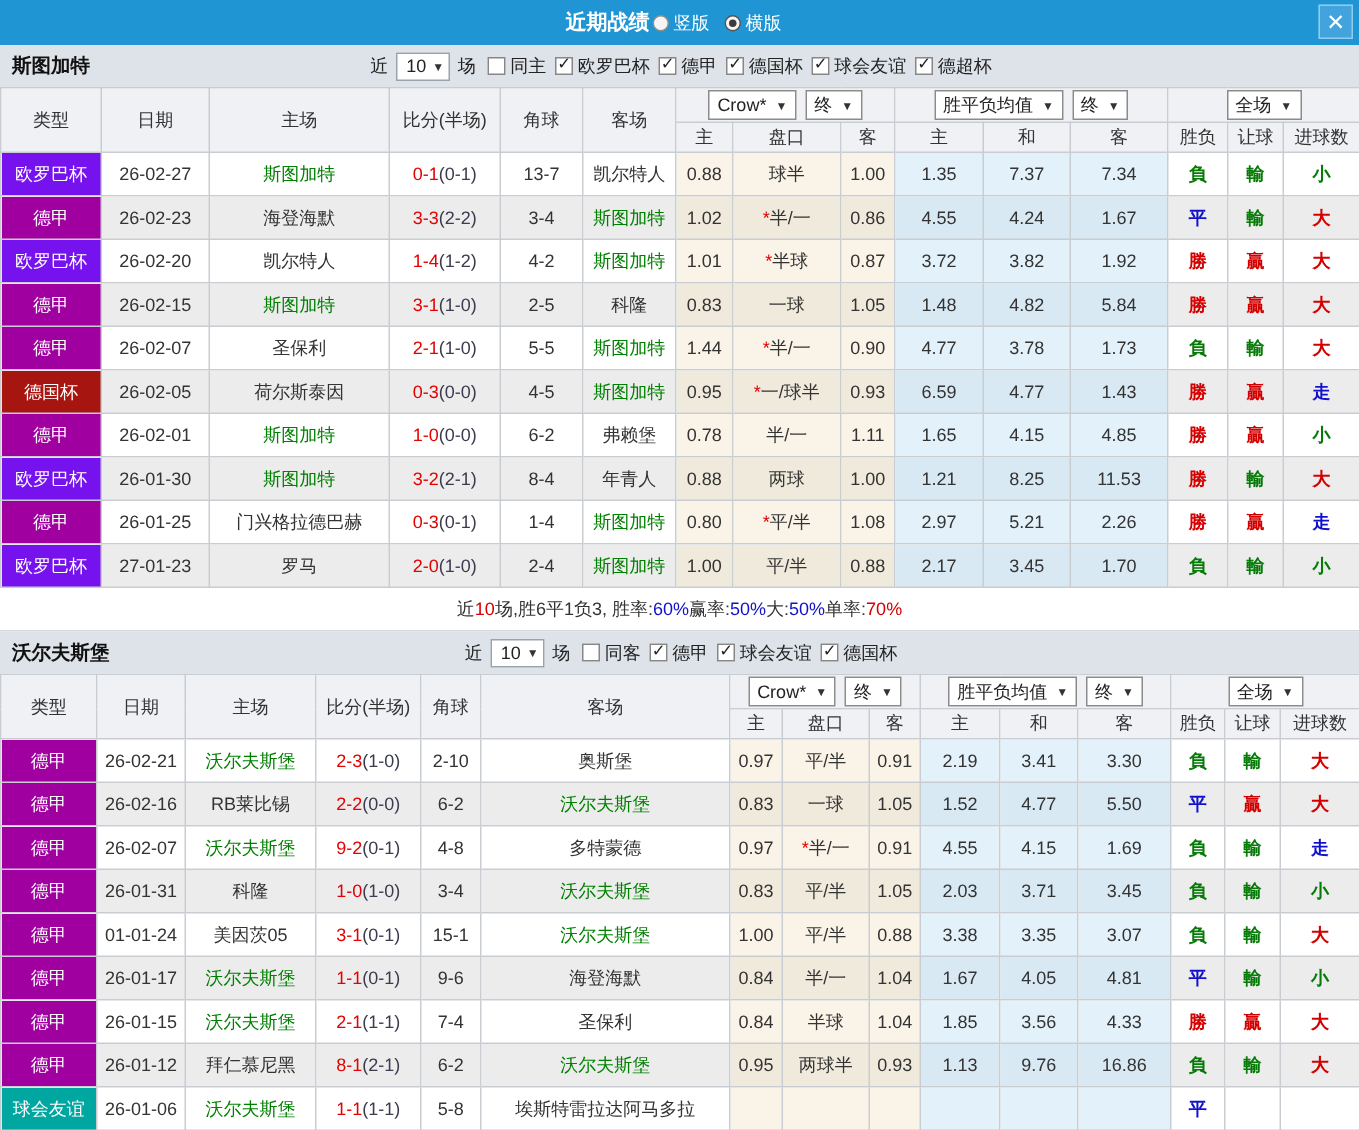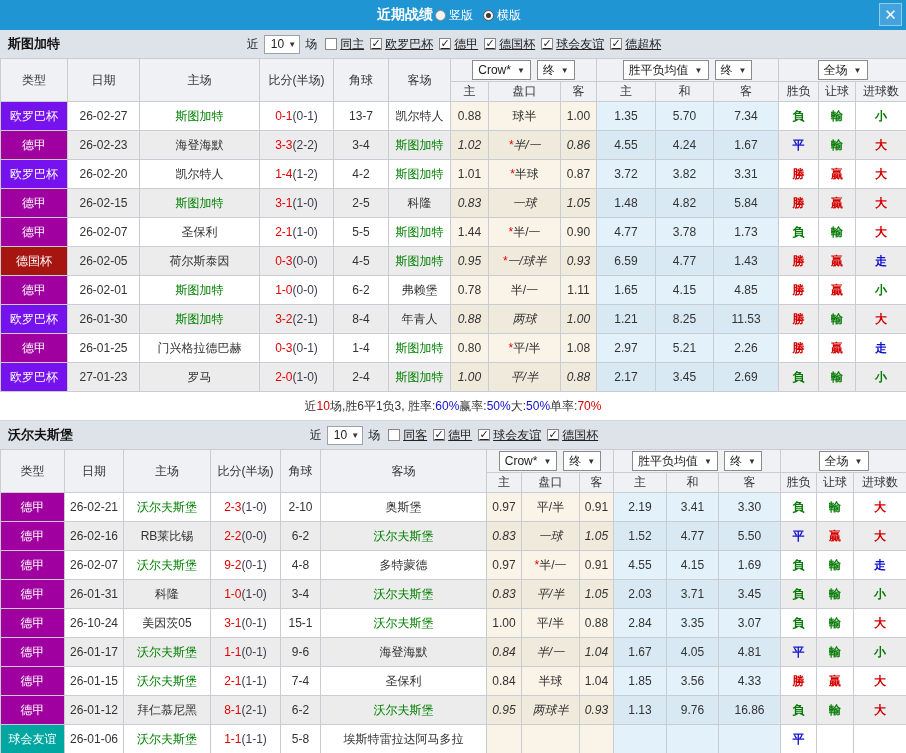--- a/index.html
+++ b/index.html
@@ -15,32 +15,32 @@
   .close-btn{position:absolute;right:4px;top:3px;width:23px;height:23px;background:#42a3dd;border:1px solid #8ecdf0;color:#fff;font-weight:bold;font-size:15px;display:flex;align-items:center;justify-content:center;cursor:pointer;box-sizing:border-box;}
 
   
   .section-bar{height:28px;background:#dee3ea;position:relative;display:flex;align-items:center;justify-content:center;font-size:12px;color:#222;}
   .team-name{position:absolute;left:8px;font-weight:bold;font-size:13px;color:#111;}
   .filters{display:flex;align-items:center;}
   .filters .txt{margin:0 2px;}
   .mini-select{display:inline-flex;align-items:center;background:#fff;border:1px solid #99a3ad;height:17px;padding:0 3px 0 6px;margin:0 3px;cursor:pointer;}
   .mini-select .val{font-size:12px;color:#222;}
   .mini-select .arr{font-size:8px;color:#333;margin-left:4px;}
-  label.lg{display:inline-flex;align-items:center;margin-left:6px;cursor:pointer;text-decoration:underline;}
+  label.lg{display:inline-flex;align-items:center;margin-left:6px;cursor:pointer;}
   .cb{width:12px;height:12px;background:#fff;border:1px solid #878787;display:inline-flex;align-items:center;justify-content:center;margin-right:3px;box-sizing:border-box;cursor:pointer;}
   .cb.on::after{content:'✓';font-size:11px;font-weight:bold;color:#222;line-height:1;margin-top:-1px;}
 
   
   table{border-collapse:collapse;table-layout:fixed;width:906px;font-size:12px;color:#333;text-align:center;}
   th,td{border:1px solid #c9cdd1;padding:0;height:28px;overflow:hidden;white-space:nowrap;vertical-align:middle;}
   thead th{background:#eff1f4;font-weight:normal;color:#333;}
   tr.hdr-top th{height:22px;}
   tr.hdr-sub th{height:19px;}
   tr.even td{background:#ececec;}
-  td.cream{background:#faf4e8;}   tr.even td.cream{background:#f0eadd;font-style:italic;}
+  td.cream{background:#faf4e8;}   tr.even td.cream{background:#f0eadd;}
   td.cblue{background:#e3f1fa;}   tr.even td.cblue{background:#d9e9f3;}
   td.c-type{color:#fff;}
   td.focus{color:#008000;}
   td.score .s{color:#e60000;}
   td.score .h{color:#3c3c50;}
   .star{color:#e60000;}
   td.flag{font-weight:bold;}
   .hdr-select{display:inline-flex;align-items:center;background:#fff;border:1px solid #8b8b8b;height:18px;padding:0 5px;margin:0 3px;cursor:pointer;vertical-align:middle;}
   .hdr-select .val{font-size:12px;color:#222;}
   .hdr-select .arr{font-size:8px;color:#333;margin-left:6px;}
@@ -160,21 +160,21 @@
         <td class="c-type" style="background: rgb(118, 18, 238);">欧罗巴杯</td>
         <td>26-02-27</td>
         <td class="focus">斯图加特</td>
         <td class="score"><span class="s">0-1</span><span class="h">(0-1)</span></td>
         <td>13-7</td>
         <td>凯尔特人</td>
         <td class="cream">0.88</td>
         <td class="cream">球半</td>
         <td class="cream">1.00</td>
         <td class="cblue">1.35</td>
-        <td class="cblue">5.70</td>
+        <td class="cblue">7.37</td>
         <td class="cblue">7.34</td>
         <td class="flag" style="color: rgb(6, 122, 6);">負</td>
         <td class="flag" style="color: rgb(6, 122, 6);">輸</td>
         <td class="flag" style="color: rgb(6, 122, 6);">小</td>
       </tr>
       <tr class="even">
         <td class="c-type" style="background: rgb(160, 0, 160);">德甲</td>
         <td>26-02-23</td>
         <td>海登海默</td>
         <td class="score"><span class="s">3-3</span><span class="h">(2-2)</span></td>
@@ -195,21 +195,21 @@
         <td>26-02-20</td>
         <td>凯尔特人</td>
         <td class="score"><span class="s">1-4</span><span class="h">(1-2)</span></td>
         <td>4-2</td>
         <td class="focus">斯图加特</td>
         <td class="cream">1.01</td>
         <td class="cream"><span class="star">*</span>半球</td>
         <td class="cream">0.87</td>
         <td class="cblue">3.72</td>
         <td class="cblue">3.82</td>
-        <td class="cblue">3.31</td>
+        <td class="cblue">1.92</td>
         <td class="flag" style="color: rgb(212, 0, 0);">勝</td>
         <td class="flag" style="color: rgb(212, 0, 0);">贏</td>
         <td class="flag" style="color: rgb(212, 0, 0);">大</td>
       </tr>
       <tr class="even">
         <td class="c-type" style="background: rgb(160, 0, 160);">德甲</td>
         <td>26-02-15</td>
         <td class="focus">斯图加特</td>
         <td class="score"><span class="s">3-1</span><span class="h">(1-0)</span></td>
         <td>2-5</td>
@@ -314,21 +314,21 @@
         <td>27-01-23</td>
         <td>罗马</td>
         <td class="score"><span class="s">2-0</span><span class="h">(1-0)</span></td>
         <td>2-4</td>
         <td class="focus">斯图加特</td>
         <td class="cream">1.00</td>
         <td class="cream">平/半</td>
         <td class="cream">0.88</td>
         <td class="cblue">2.17</td>
         <td class="cblue">3.45</td>
-        <td class="cblue">2.69</td>
+        <td class="cblue">1.70</td>
         <td class="flag" style="color: rgb(6, 122, 6);">負</td>
         <td class="flag" style="color: rgb(6, 122, 6);">輸</td>
         <td class="flag" style="color: rgb(6, 122, 6);">小</td>
       </tr>
     </tbody>
 </table>
 
 <div class="summary" id="summary-0">
     <span>近</span>
     <span style="color: rgb(212, 0, 0);">10</span>
@@ -495,29 +495,29 @@
         <td class="cream">1.05</td>
         <td class="cblue">2.03</td>
         <td class="cblue">3.71</td>
         <td class="cblue">3.45</td>
         <td class="flag" style="color: rgb(6, 122, 6);">負</td>
         <td class="flag" style="color: rgb(6, 122, 6);">輸</td>
         <td class="flag" style="color: rgb(6, 122, 6);">小</td>
       </tr>
       <tr class="odd">
         <td class="c-type" style="background: rgb(160, 0, 160);">德甲</td>
-        <td>26-10-24</td>
+        <td>01-01-24</td>
         <td>美因茨05</td>
         <td class="score"><span class="s">3-1</span><span class="h">(0-1)</span></td>
         <td>15-1</td>
         <td class="focus">沃尔夫斯堡</td>
         <td class="cream">1.00</td>
         <td class="cream">平/半</td>
         <td class="cream">0.88</td>
-        <td class="cblue">2.84</td>
+        <td class="cblue">3.38</td>
         <td class="cblue">3.35</td>
         <td class="cblue">3.07</td>
         <td class="flag" style="color: rgb(6, 122, 6);">負</td>
         <td class="flag" style="color: rgb(6, 122, 6);">輸</td>
         <td class="flag" style="color: rgb(212, 0, 0);">大</td>
       </tr>
       <tr class="even">
         <td class="c-type" style="background: rgb(160, 0, 160);">德甲</td>
         <td>26-01-17</td>
         <td class="focus">沃尔夫斯堡</td>

